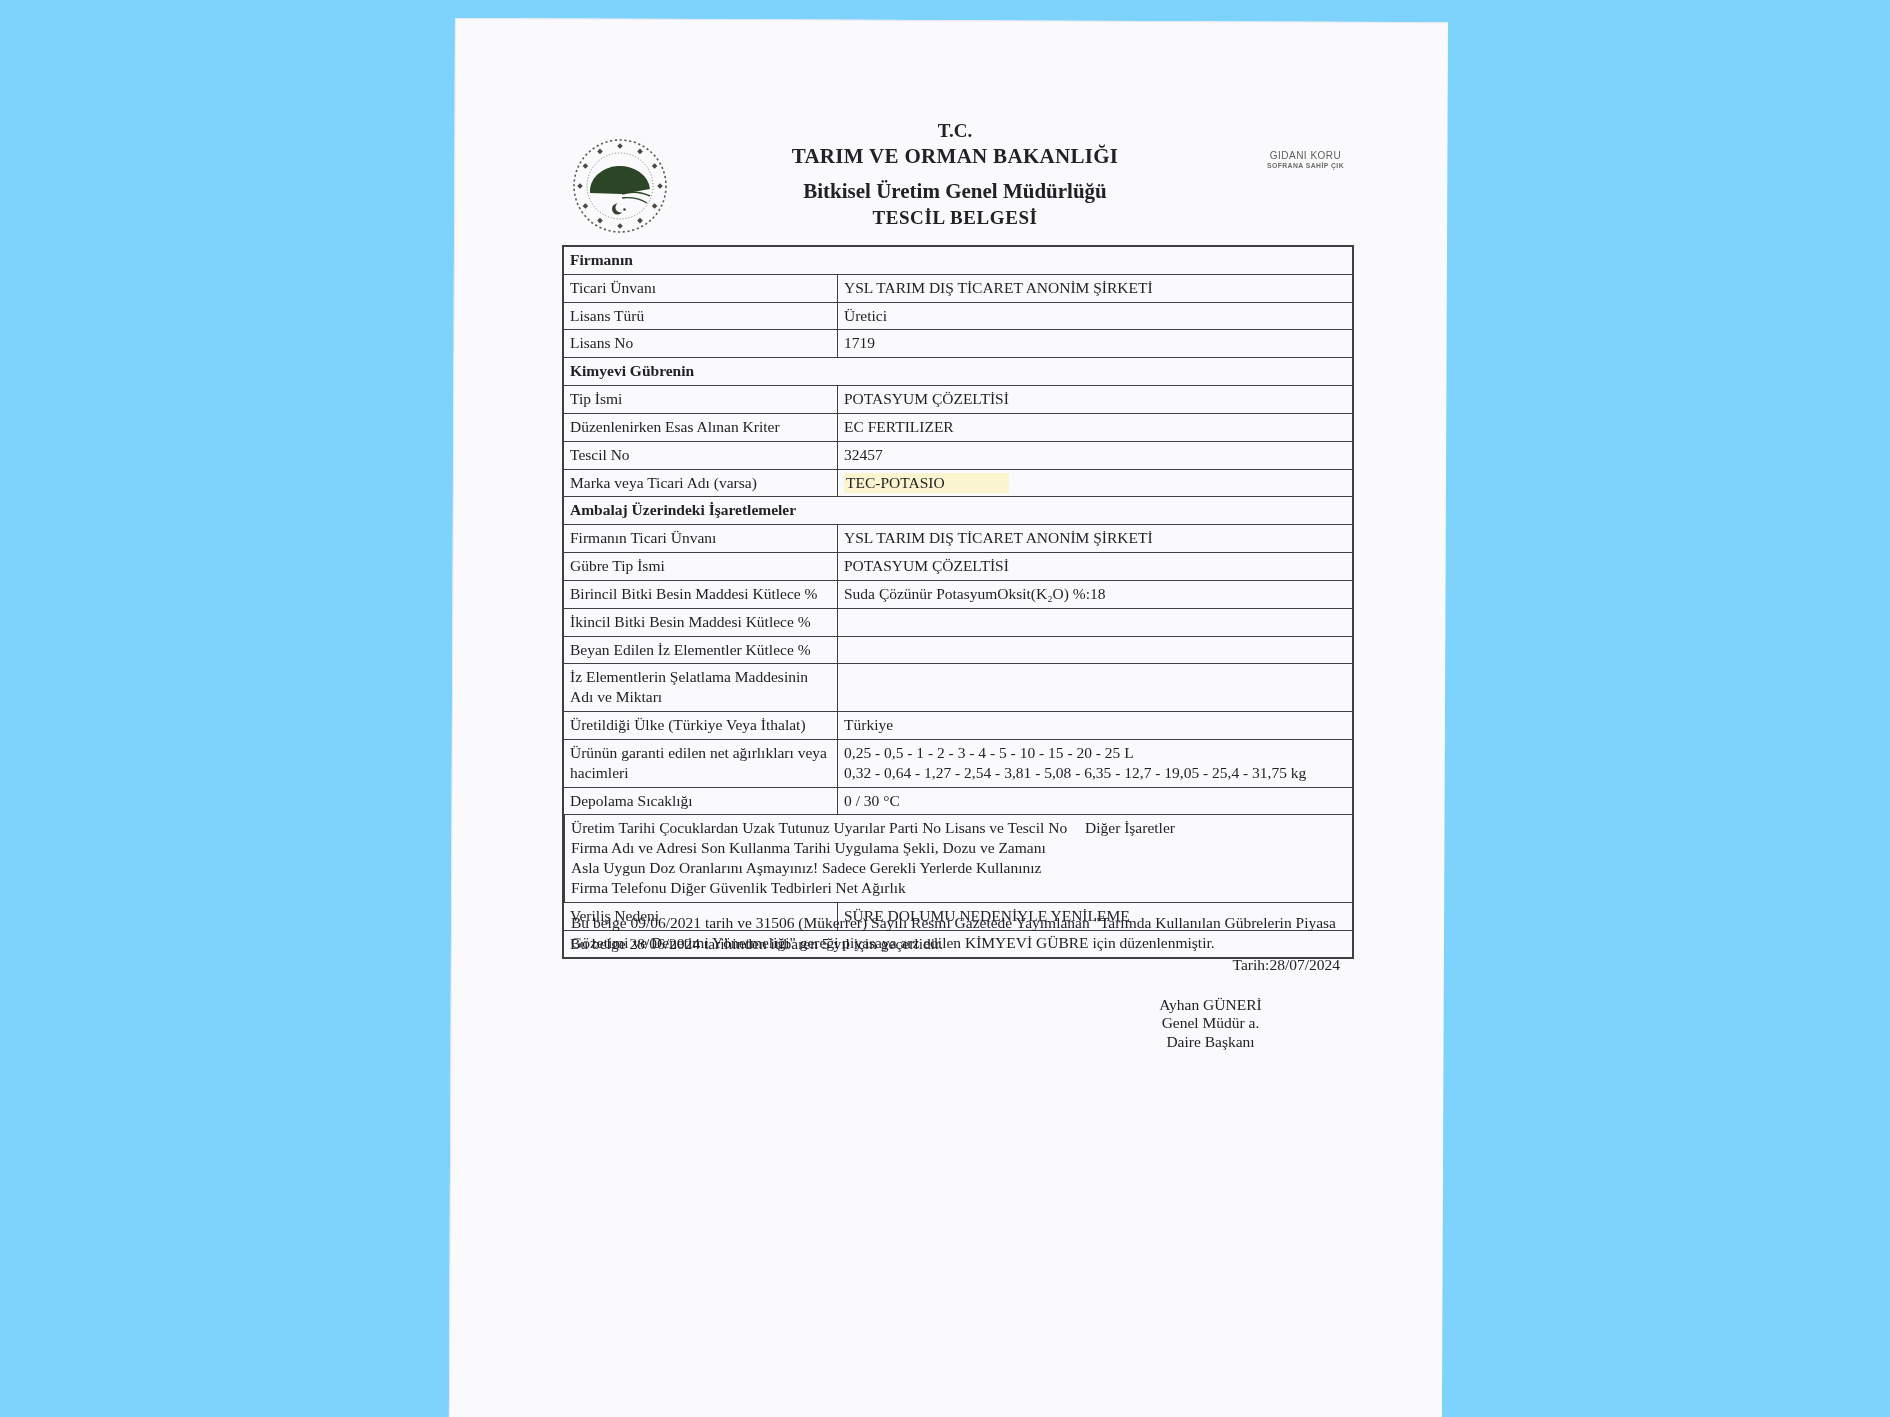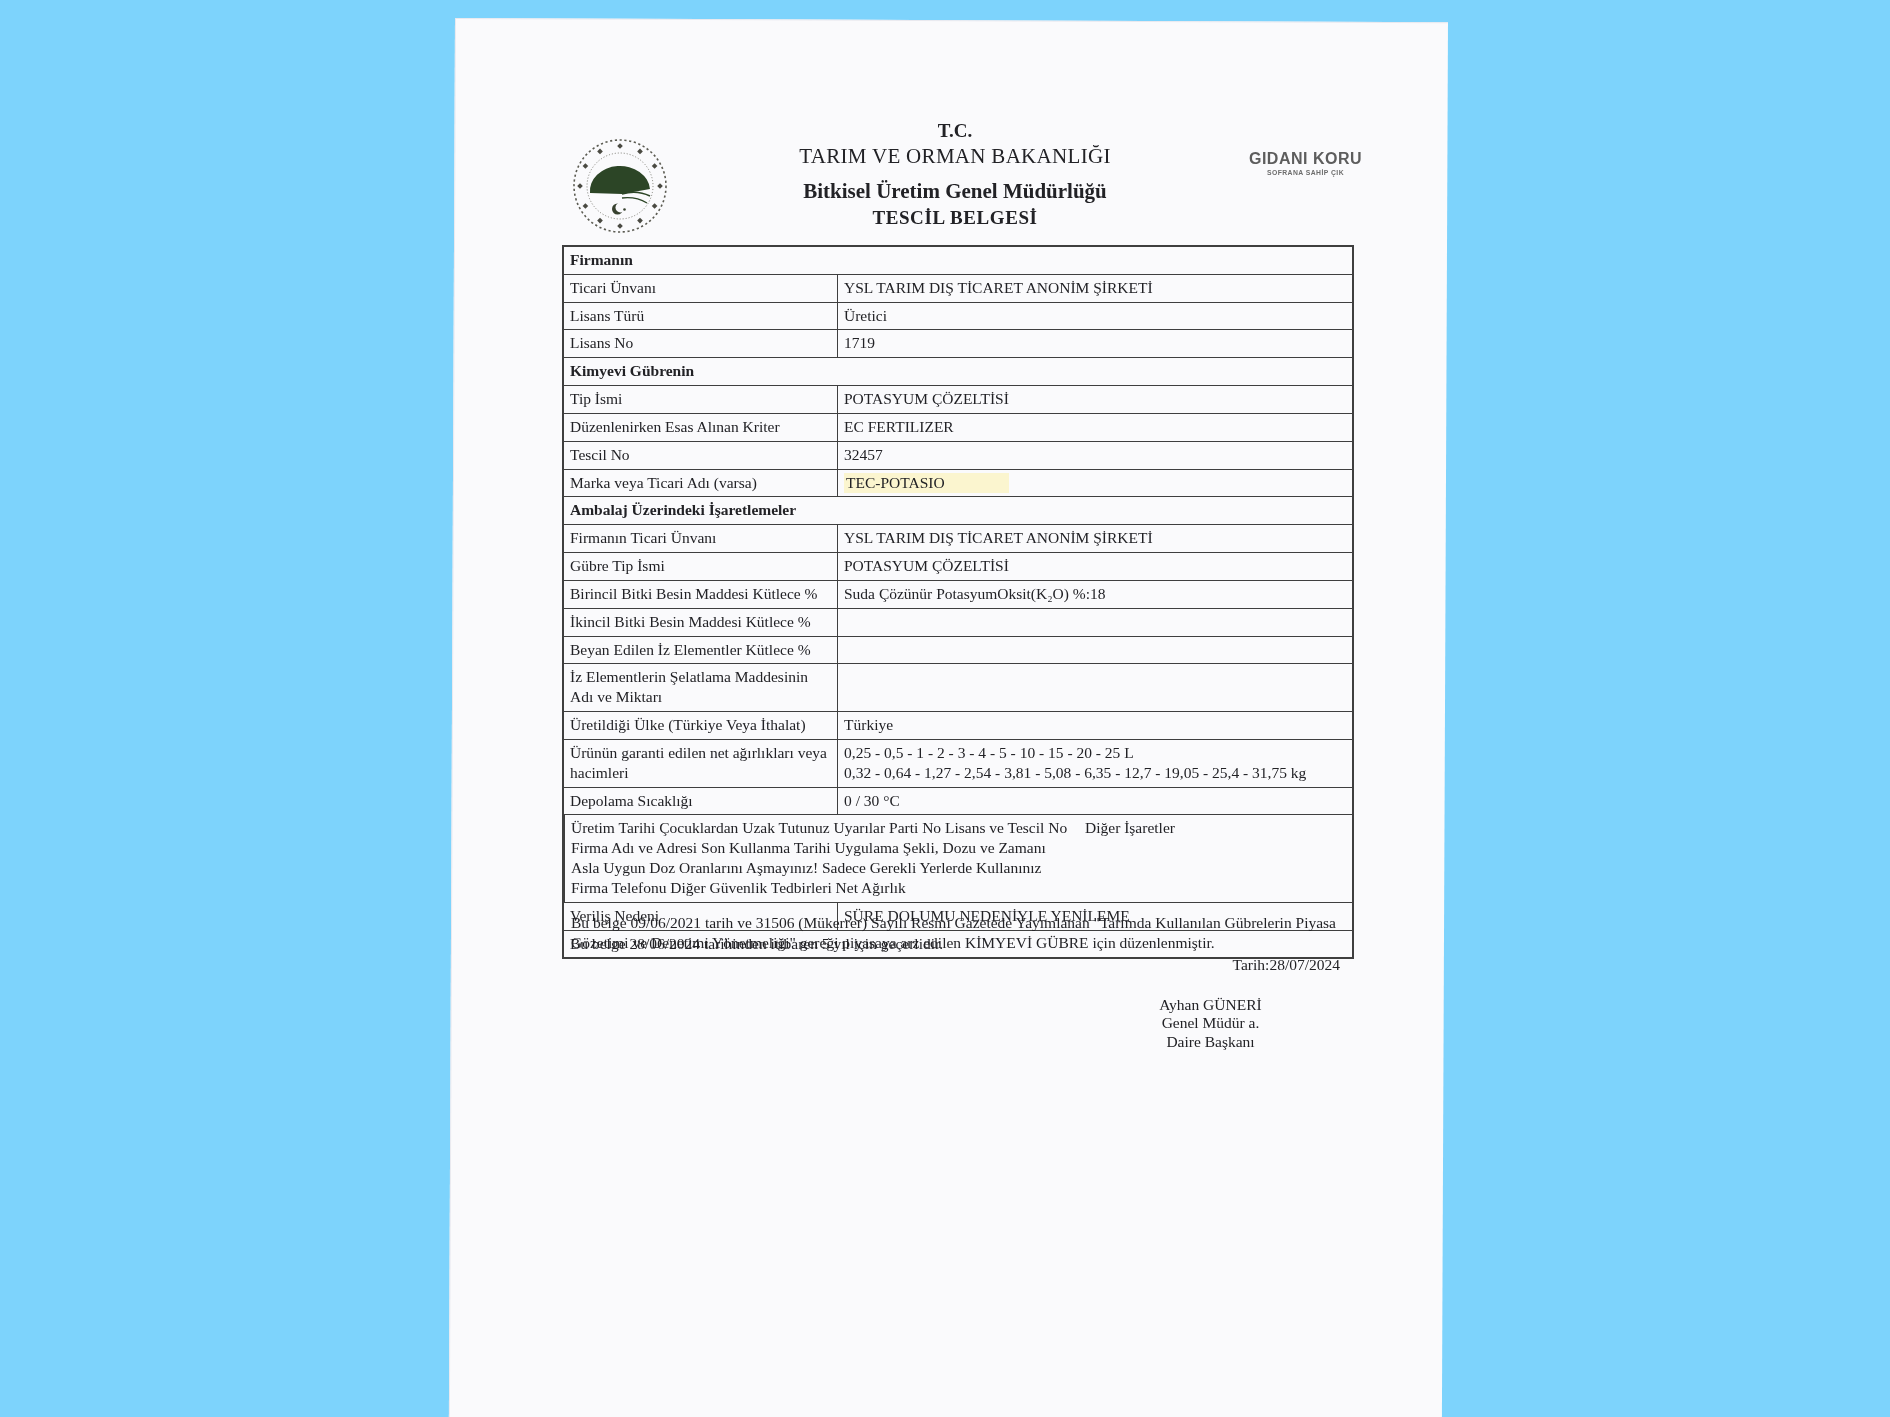--- a/index.html
+++ b/index.html
@@ -5,27 +5,27 @@
   html,body{margin:0;padding:0;background:#ffffff;}
   .canvas{position:relative;width:1890px;height:1417px;background:#7dd3fc;overflow:hidden;
           font-family:"Liberation Serif", serif;color:#222226;}
   .page{position:absolute;left:455px;top:18px;width:992px;height:1399px;
         background:#fafafc;border-left:1px solid #e9e9ef;border-top:1px solid #e9e9ef;
         transform:rotate(0.25deg);transform-origin:left top;}
   
   .emblem{position:absolute;left:570px;top:134px;width:100px;height:104px;}
   .header{position:absolute;left:560px;top:120px;width:790px;text-align:center;line-height:1.18;}
   .h-tc{font-size:19px;font-weight:bold;}
-  .h-ministry{font-size:21px;font-weight:normal;letter-spacing:.3px;margin-top:2px;}
+  .h-ministry{font-size:21px;font-weight:bold;letter-spacing:.3px;margin-top:2px;}
   .h-directorate{font-size:21px;font-weight:bold;margin-top:10px;}
   .doc-title{position:absolute;left:560px;top:207px;width:790px;text-align:center;
              font-size:19px;font-weight:bold;letter-spacing:.6px;}
   .badge{position:absolute;left:1238px;top:150px;width:135px;text-align:center;
          font-family:"Liberation Sans", sans-serif;color:#5d5d5d;}
-  .badge-l1{font-size:16px;font-weight:700;letter-spacing:.5px;}
+  .badge-l1{font-size:10px;font-weight:400;letter-spacing:.5px;}
   .badge-l2{font-size:6.8px;font-weight:bold;letter-spacing:.45px;color:#6c6c6c;margin-top:1px;}
   
   .table{position:absolute;left:562px;top:245px;width:788px;border:2px solid #3f3f3f;background:transparent;}
   .trow{display:flex;border-top:1.5px solid #3f3f3f;}
   .trow:first-child{border-top:none;}
   .cell{box-sizing:border-box;padding:3px 8px 4px 6px;font-size:15.5px;line-height:1.28;min-height:25px;}
   .cell.label{width:273px;flex:0 0 273px;}
   .cell.value{flex:1 1 auto;border-left:1.5px solid #3f3f3f;}
   .trow.section .cell{font-weight:bold;min-height:23px;}
   .trow.note .cell{min-height:24px;border-radius:10px;}

